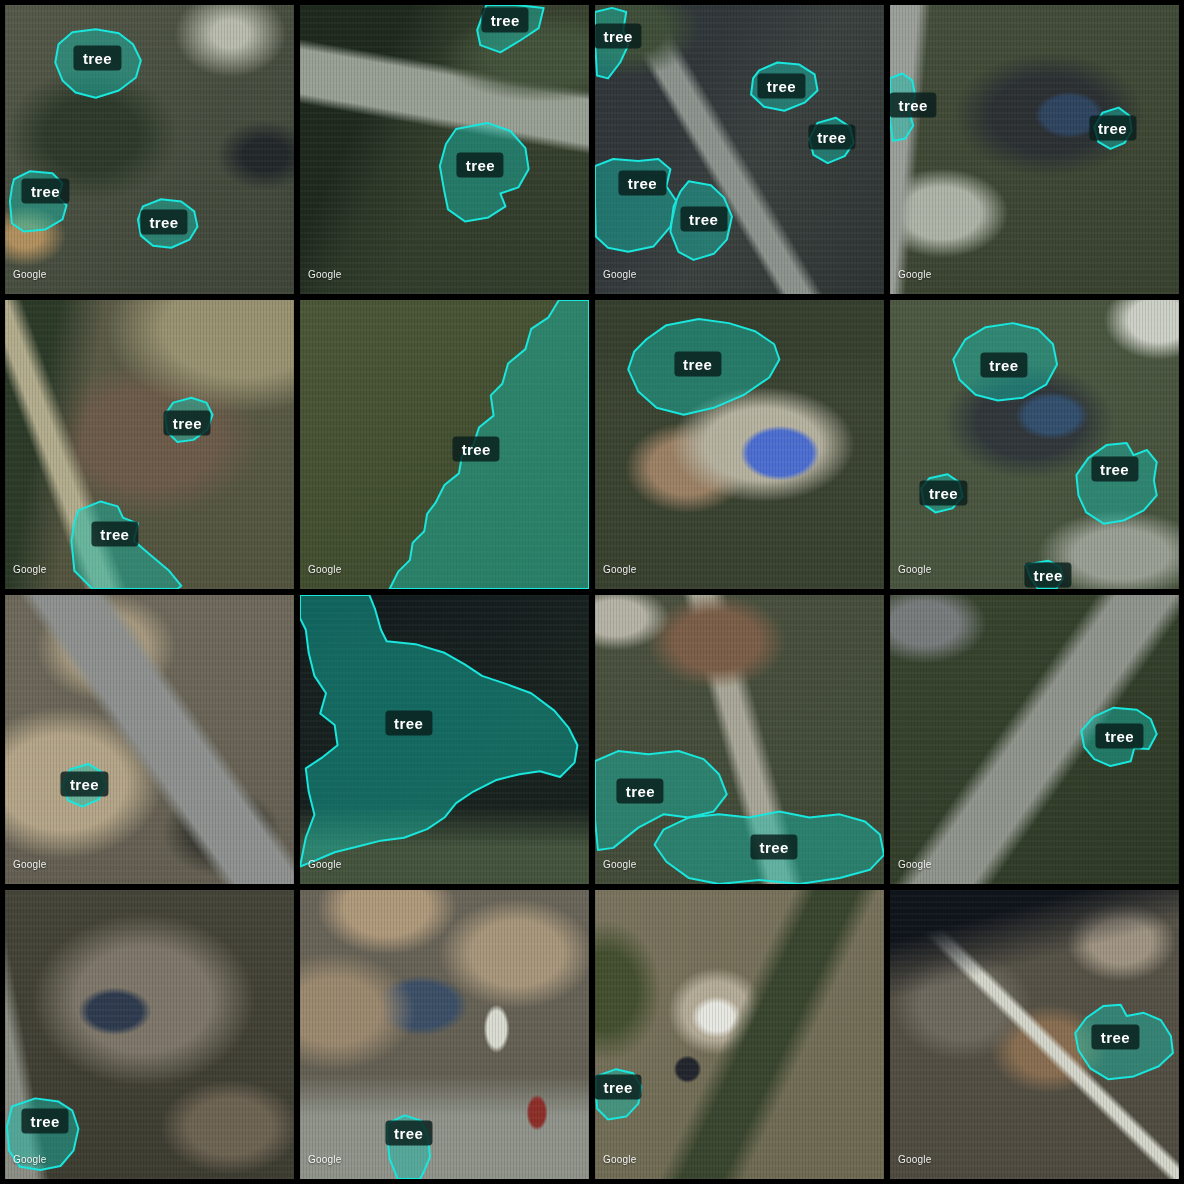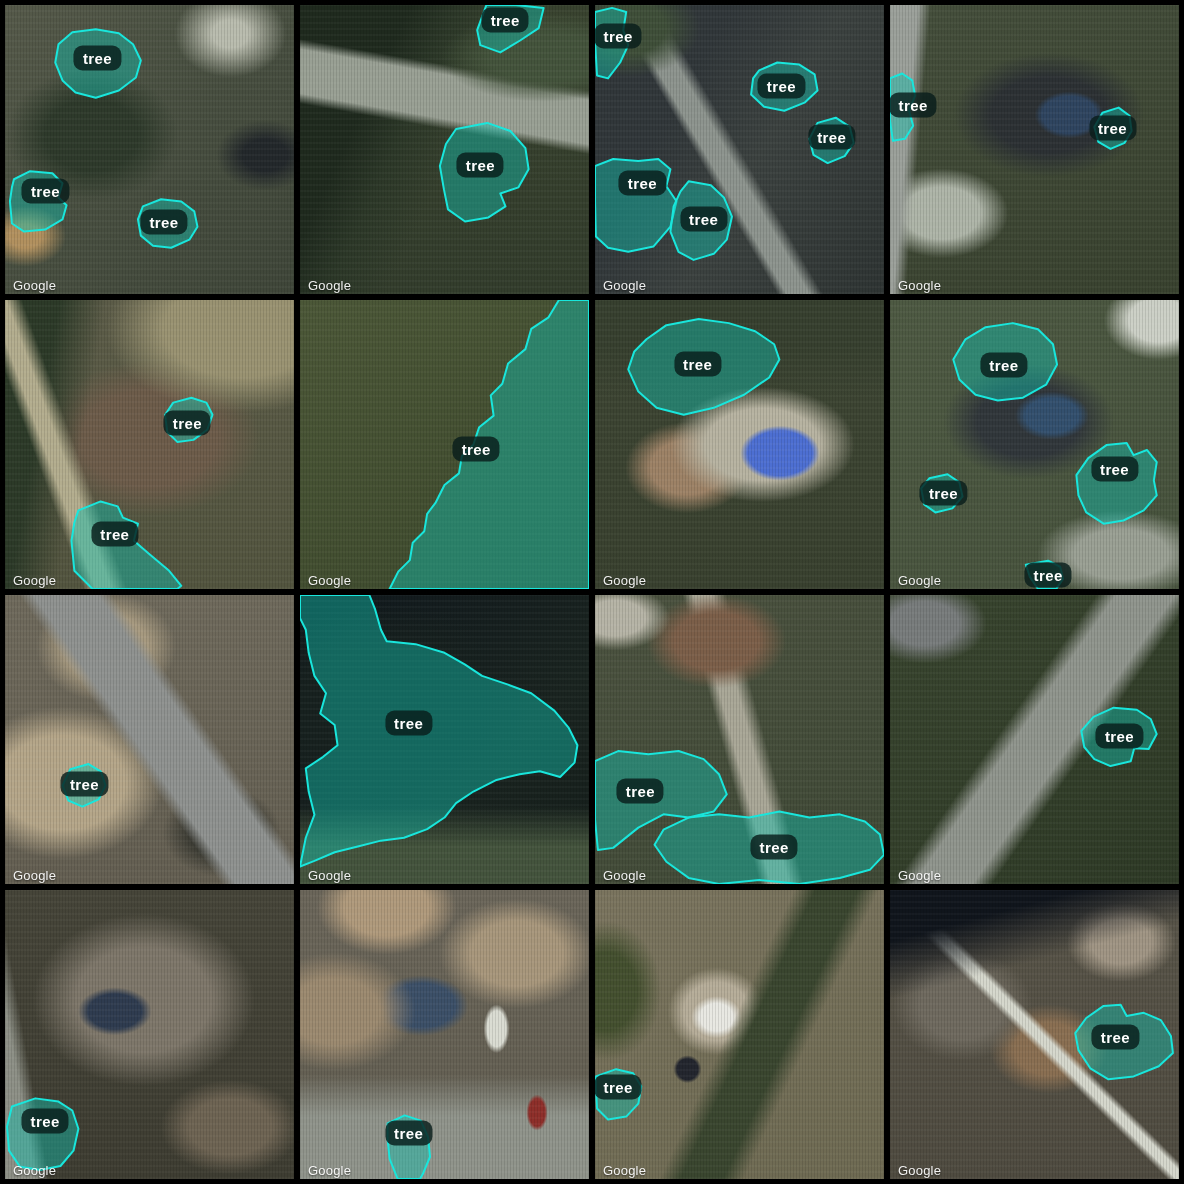--- a/index.html
+++ b/index.html
@@ -14,25 +14,25 @@
     content:"";position:absolute;inset:0;z-index:1;pointer-events:none;
     background:
       repeating-linear-gradient(90deg, rgba(0,0,0,0.10) 0 1px, rgba(0,0,0,0) 1px 3px),
       repeating-linear-gradient(0deg, rgba(255,255,255,0.03) 0 2px, rgba(0,0,0,0) 2px 6px);
   }
   .tile svg{position:absolute;inset:0;width:100%;height:100%;z-index:2;}
   .tile svg polygon{stroke-width:2px;vector-effect:non-scaling-stroke;stroke-linejoin:round;stroke-linecap:round;}
   .ann-label{
     position:absolute;z-index:3;transform:translate(-50%,-50%);
     font-size:15px;font-weight:bold;letter-spacing:.4px;line-height:1;
-    padding:5px 9px;border-radius:9px;white-space:nowrap;
+    padding:5px 9px;border-radius:4px;white-space:nowrap;
   }
   .watermark{
-    position:absolute;z-index:4;left:8px;bottom:1px;
-    font-size:13px;font-weight:500;color:#fff;opacity:.92;
+    position:absolute;z-index:4;left:8px;bottom:14px;
+    font-size:10px;font-weight:500;color:#fff;opacity:.92;
     text-shadow:0 1px 2px rgba(0,0,0,.65);letter-spacing:.2px;
   }
   
   .bg-t1{background:
     radial-gradient(90px 70px at 78% 10%, #b9bcae 0 20%, rgba(0,0,0,0) 62%),
     radial-gradient(70px 50px at 90% 52%, #23282b 0 32%, rgba(0,0,0,0) 70%),
     radial-gradient(62px 46px at 7% 80%, #b2915f 0 26%, rgba(0,0,0,0) 66%),
     radial-gradient(110px 85px at 30% 45%, #2e3a2b 0 42%, rgba(0,0,0,0) 78%),
     linear-gradient(135deg,#565a4a 0%,#4a5142 40%,#3f4639 100%);}
   .bg-t2{background:

